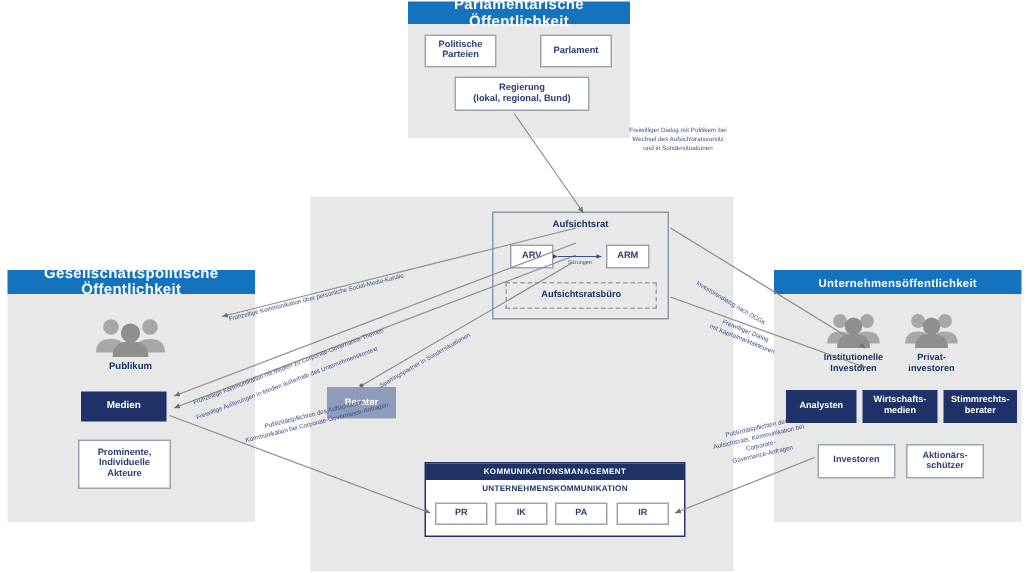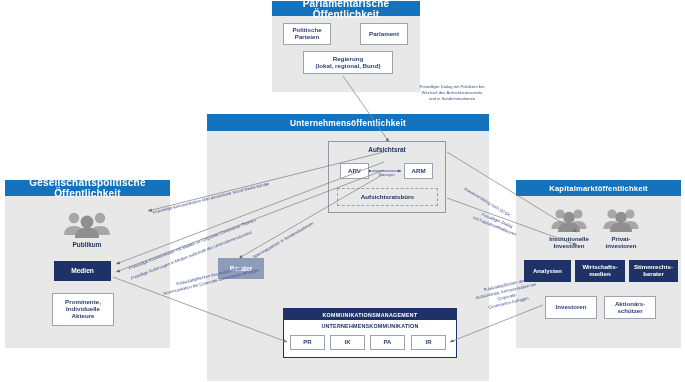--- a/index.html
+++ b/index.html
@@ -117,21 +117,20 @@
   <div class="box box-navy" style="left:54px;top:261px;width:57px;height:20px;font-size:6.6px;">
     <span>Medien</span>
   </div>
   <div class="box box-plain" style="left:52px;top:293px;width:62px;height:33px;font-size:6.2px;">
     <span style="white-space:pre-line;">Prominente,
 Individuelle
 Akteure</span>
   </div>
 
   <div class="panel" style="left:207px;top:131px;width:282px;height:250px;"></div>
-  <div class="panel-head" style="left:207px;top:114px;width:282px;height:17px;font-size:8.4px;">Unternehmensöffentlichkeit</div>
 
   <div class="box box-outline" style="left:328px;top:141px;width:118px;height:72px;align-items:flex-start;"></div>
   <div class="cap" style="left:328px;top:146px;width:118px;font-size:6.4px;">Aufsichtsrat</div>
 
   <div class="box box-plain" style="left:340px;top:163px;width:29px;height:16px;font-size:6.2px;">
     <span>ARV</span>
   </div>
   <div class="box box-plain" style="left:404px;top:163px;width:29px;height:16px;font-size:6.2px;">
     <span>ARM</span>
   </div>
@@ -156,21 +155,21 @@
     <span>IK</span>
   </div>
   <div class="box box-plain" style="left:370px;top:335px;width:35px;height:15px;font-size:6px;">
     <span>PA</span>
   </div>
   <div class="box box-plain" style="left:411px;top:335px;width:35px;height:15px;font-size:6px;">
     <span>IR</span>
   </div>
 
   <div class="panel" style="left:516px;top:196px;width:165px;height:152px;"></div>
-  <div class="panel-head" style="left:516px;top:180px;width:165px;height:16px;font-size:7.6px;">Kapitalmarktöffentlichkeit</div>
+  <div class="panel-head" style="left:516px;top:180px;width:165px;height:16px;font-size:7.6px;">Unternehmensöffentlichkeit</div>
 
   <div class="people" style="left:549px;top:207px;">
     <svg width="40" height="26" viewBox="0 0 40 26">
       <circle cx="11" cy="7" r="4.6" fill="#a7a7a7"></circle>
       <path d="M2.5 22 q0-8 8.5-8 q8.5 0 8.5 8 z" fill="#a7a7a7"></path>
       <circle cx="29" cy="7" r="4.6" fill="#a7a7a7"></circle>
       <path d="M20.5 22 q0-8 8.5-8 q8.5 0 8.5 8 z" fill="#a7a7a7"></path>
       <circle cx="20" cy="10.5" r="5.8" fill="#8f8f8f"></circle>
       <path d="M9 25 q0-9.5 11-9.5 q11 0 11 9.5 z" fill="#8f8f8f"></path>
     </svg>

